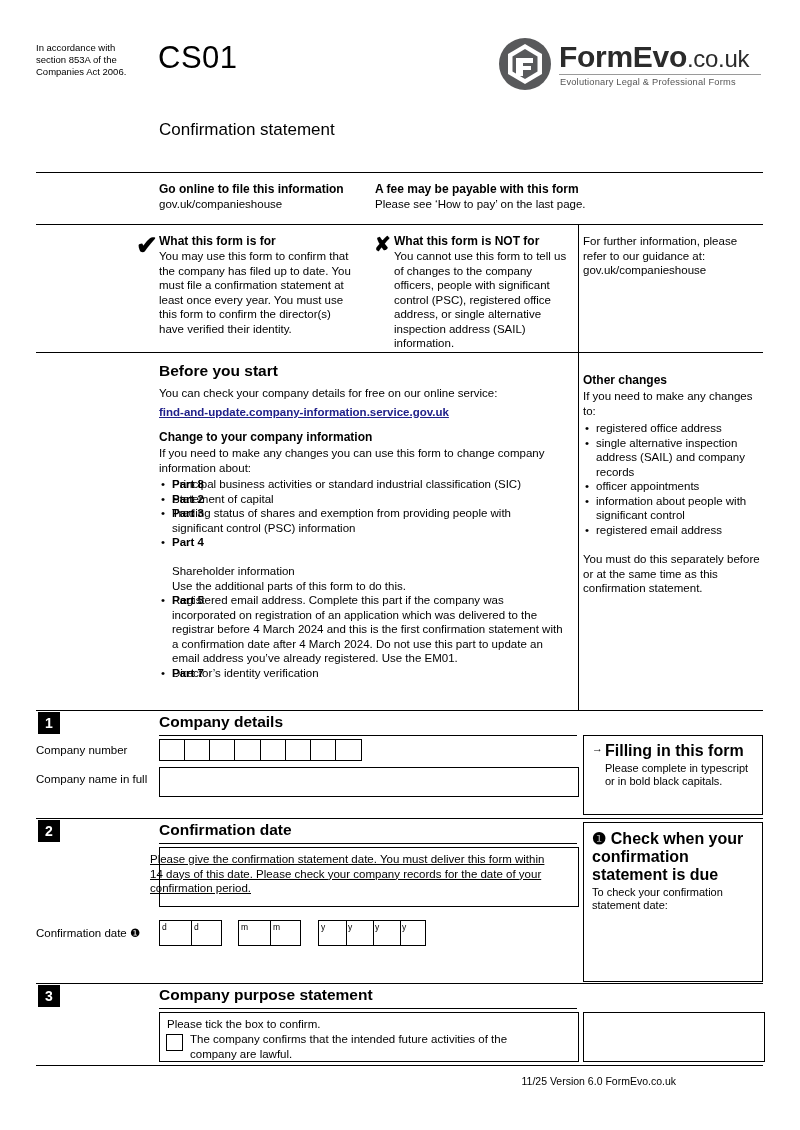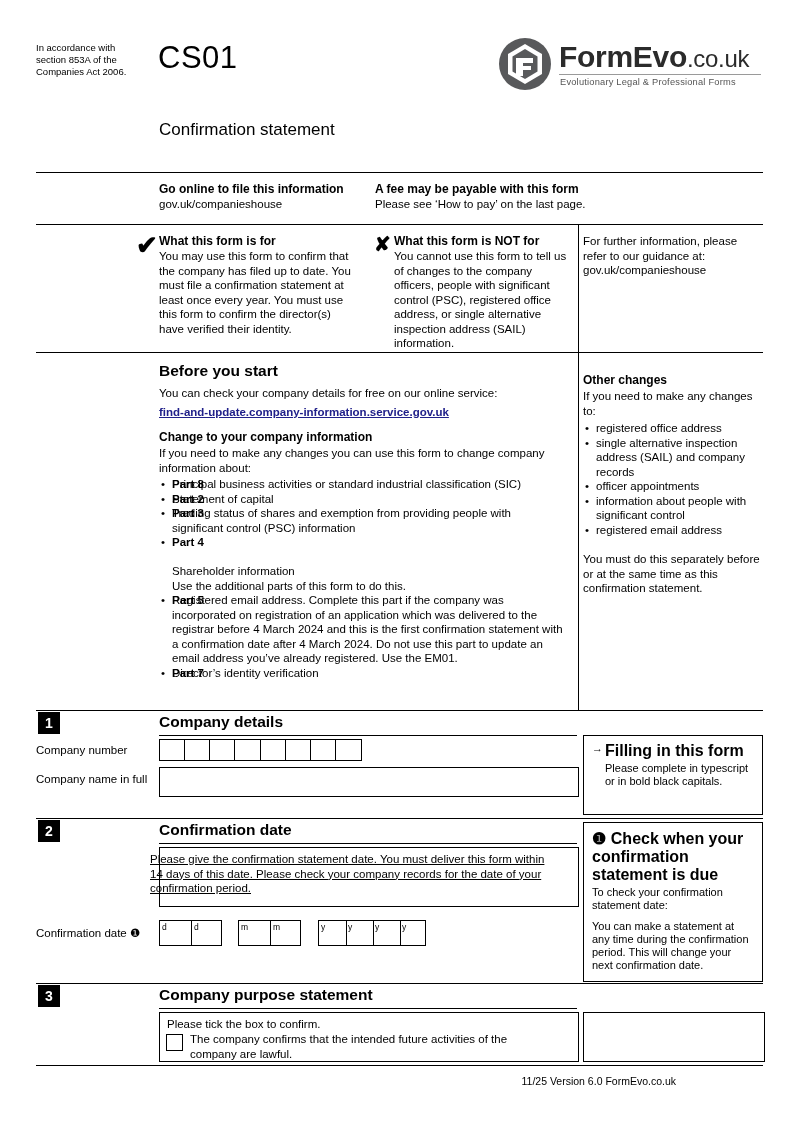--- a/index.html
+++ b/index.html
@@ -373,21 +373,20 @@
     <div class="mid" style="left:81px;"></div>
   </div>
   <div class="dlabel" style="left:321px; top:922px;">y</div>
   <div class="dlabel" style="left:348px; top:922px;">y</div>
   <div class="dlabel" style="left:375px; top:922px;">y</div>
   <div class="dlabel" style="left:402px; top:922px;">y</div>
 
   <div class="sidebox" style="left:583px; top:822px; width:180px; height:160px; padding:6px 8px 6px 8px;">
     <span class="sidetitle"><span>❶</span> <span>Check when your confirmation statement is due</span></span>
     <span class="sidetext">To check your confirmation statement date:</span>
-    <span class="sidetext" style="margin-top:8px;">You can make a statement at any time during the confirmation period. This will change your next confirmation date.</span>
   </div>
 
   <div class="rule" style="left:36px; top:983px; width:727px;"></div>
 
   <div class="secnum" style="left:38px; top:985px;">3</div>
   <div class="sectitle" style="left:159px; top:986px;">Company purpose statement</div>
   <div class="rule" style="left:159px; top:1008px; width:418px;"></div>
 
   <div class="box" style="left:159px; top:1012px; width:418px; height:48px;"></div>
   <div class="t s115" style="left:167px; top:1017px;">Please tick the box to confirm.</div>

